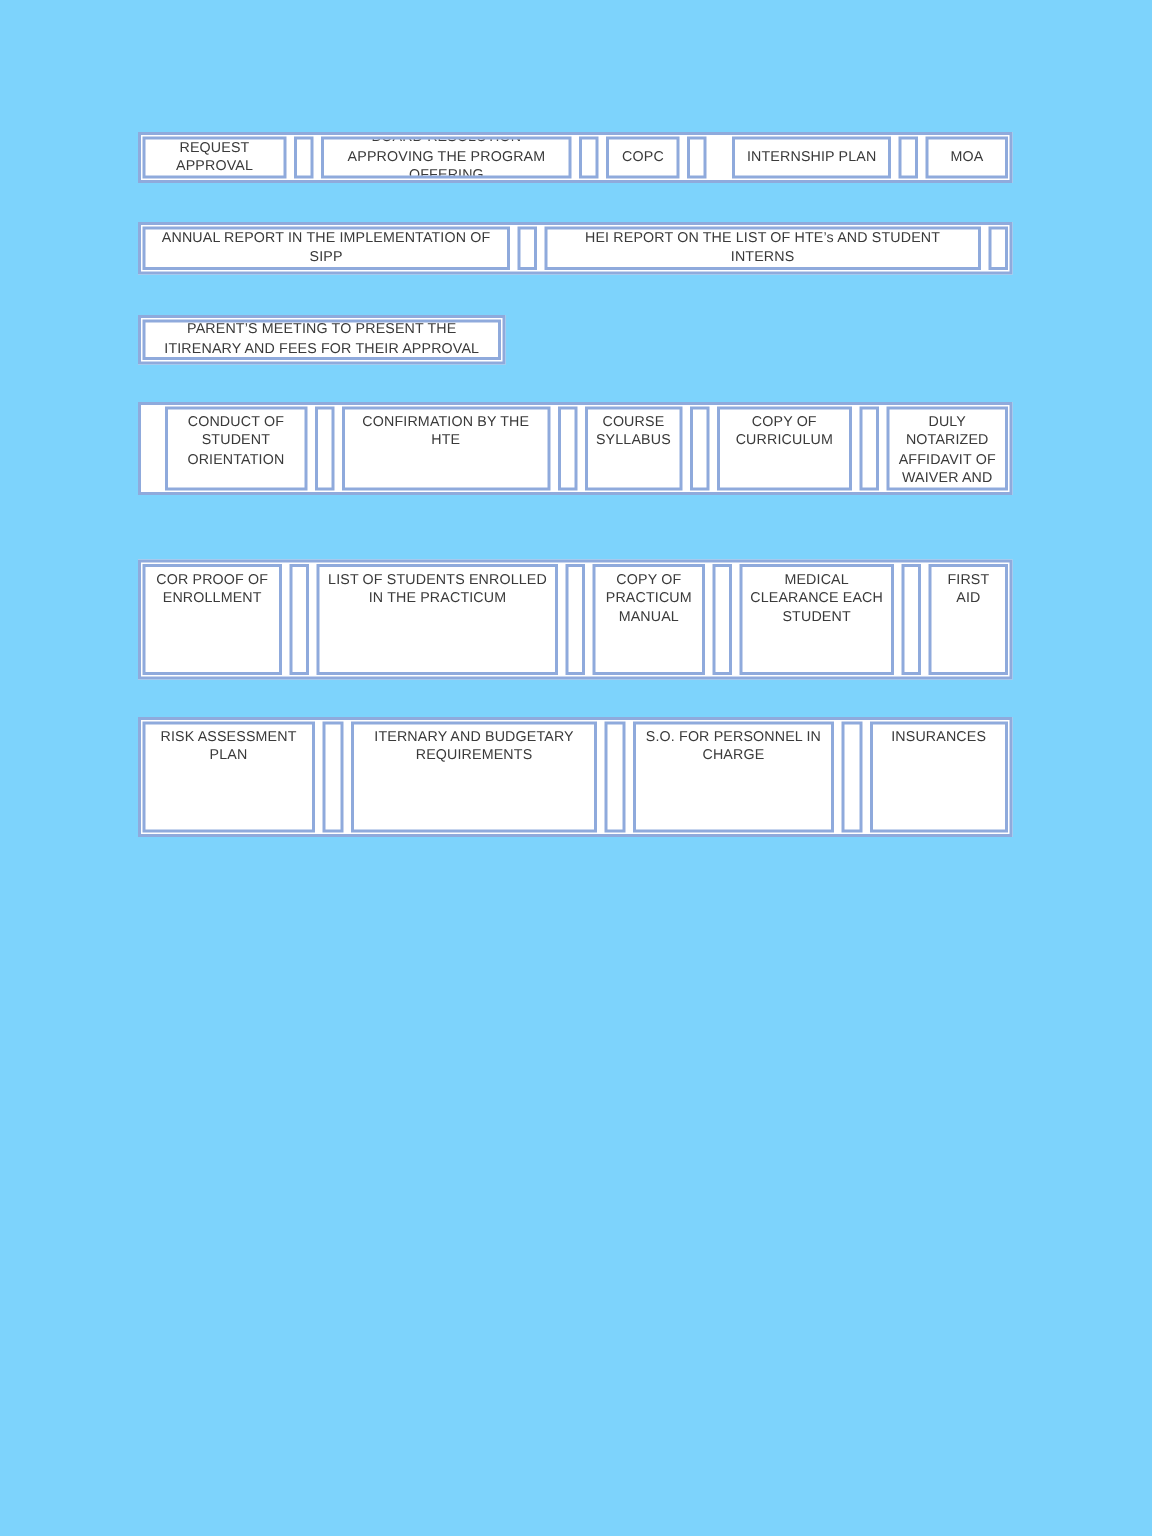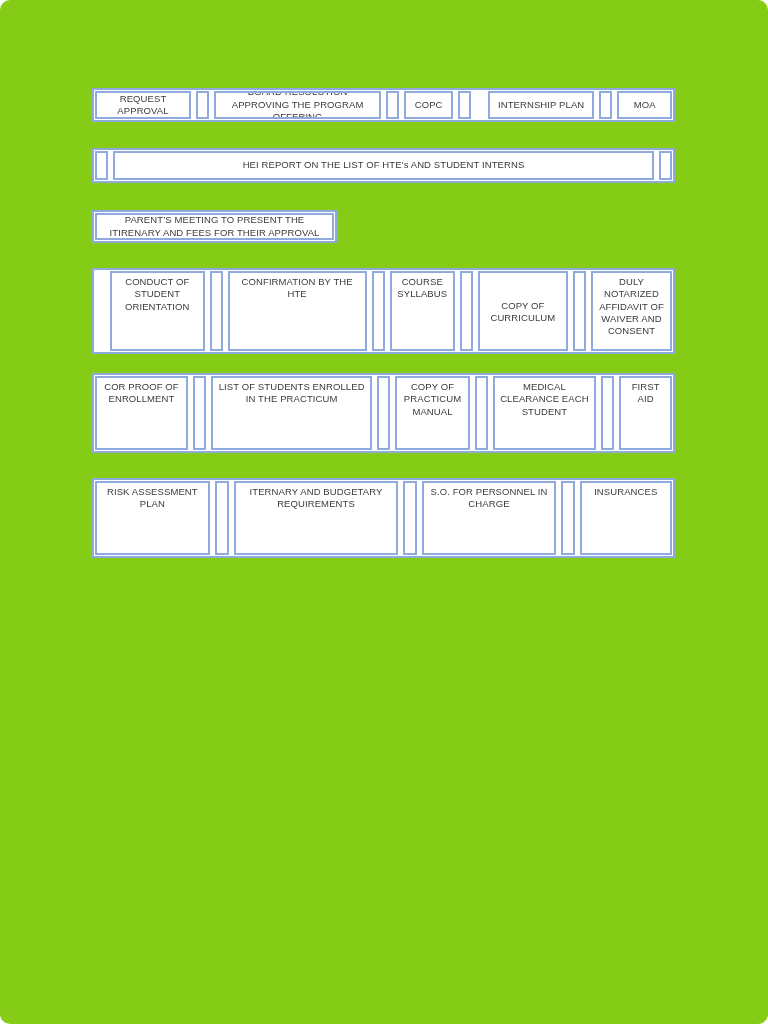--- a/index.html
+++ b/index.html
@@ -39,21 +39,21 @@
     background: #ffffff;
     overflow: hidden;
   }
   .row[data-valign="middle"] .cell { align-items: center; }
   .row[data-valign="top"] .cell    { align-items: flex-start; padding-top: 3px; }
   .cell.spacer { flex-grow: 0; flex-shrink: 0; padding: 0; }
 </style>
 </head>
 <body>
 
-<div id="page" style="--border-color: #8FAADC; --text-color: #3A3A3A; background: #84cc16; border-radius: 10px;">
+<div id="page" style="--border-color: #8FAADC; --text-color: #3A3A3A; background: #7dd3fc;">
     <div class="row" data-valign="middle" style="top: 88px; left: 92px; width: 583px; height: 34px;">
       <div class="cell" style="flex: 100 1 0px;">
         <span>REQUEST APPROVAL</span>
       </div>
       <div class="cell spacer" style="flex-basis: 13px;"></div>
       <div class="cell" style="flex: 183 1 0px;">
         <span>BOARD RESOLUTION APPROVING THE PROGRAM OFFERING</span>
       </div>
       <div class="cell spacer" style="flex-basis: 13px;"></div>
       <div class="cell" style="flex: 45 1 0px; justify-content: center;">
@@ -62,45 +62,48 @@
       <div class="cell spacer" style="flex-basis: 13px;"></div>
       <div class="cell" style="flex: 112 1 0px; margin-left: 12px;">
         <span>INTERNSHIP PLAN</span>
       </div>
       <div class="cell spacer" style="flex-basis: 13px;"></div>
       <div class="cell" style="flex: 52 1 0px;">
         <span>MOA</span>
       </div>
     </div>
     <div class="row" data-valign="middle" style="top: 148px; left: 92px; width: 583px; height: 35px;">
+      <div class="cell" style="flex: 167 1 0px;">
+        <span>ANNUAL REPORT IN THE IMPLEMENTATION OF SIPP</span>
+      </div>
       <div class="cell spacer" style="flex-basis: 13px;"></div>
       <div class="cell" style="flex: 200 1 0px;">
         <span>HEI REPORT ON THE LIST OF HTE’s AND STUDENT INTERNS</span>
       </div>
       <div class="cell spacer" style="flex-basis: 13px;"></div>
     </div>
     <div class="row" data-valign="middle" style="top: 210px; left: 92px; width: 245px; height: 33px;">
       <div class="cell" style="flex: 1 1 0px;">
         <span>PARENT’S MEETING TO PRESENT THE ITIRENARY AND FEES FOR THEIR APPROVAL</span>
       </div>
     </div>
-    <div class="row" data-valign="top" style="top: 268px; left: 92px; width: 583px; height: 86px; padding-left: 16px;">
+    <div class="row" data-valign="top" style="top: 268px; left: 92px; width: 583px; height: 62px; padding-left: 16px;">
       <div class="cell" style="flex: 100 1 0px;">
         <span>CONDUCT OF STUDENT ORIENTATION</span>
       </div>
       <div class="cell spacer" style="flex-basis: 13px;"></div>
       <div class="cell" style="flex: 153 1 0px;">
         <span>CONFIRMATION BY THE HTE</span>
       </div>
       <div class="cell spacer" style="flex-basis: 13px;"></div>
       <div class="cell" style="flex: 65 1 0px;">
         <span>COURSE SYLLABUS</span>
       </div>
       <div class="cell spacer" style="flex-basis: 13px;"></div>
-      <div class="cell" style="flex: 95 1 0px; align-items: center;">
+      <div class="cell" style="flex: 95 1 0px;">
         <span>COPY OF CURRICULUM</span>
       </div>
       <div class="cell spacer" style="flex-basis: 13px;"></div>
       <div class="cell" style="flex: 84 1 0px;">
         <span>DULY NOTARIZED AFFIDAVIT OF WAIVER AND CONSENT</span>
       </div>
     </div>
     <div class="row" data-valign="top" style="top: 373px; left: 92px; width: 583px; height: 80px;">
       <div class="cell" style="flex: 93 1 0px;">
         <span>COR PROOF OF ENROLLMENT</span>

